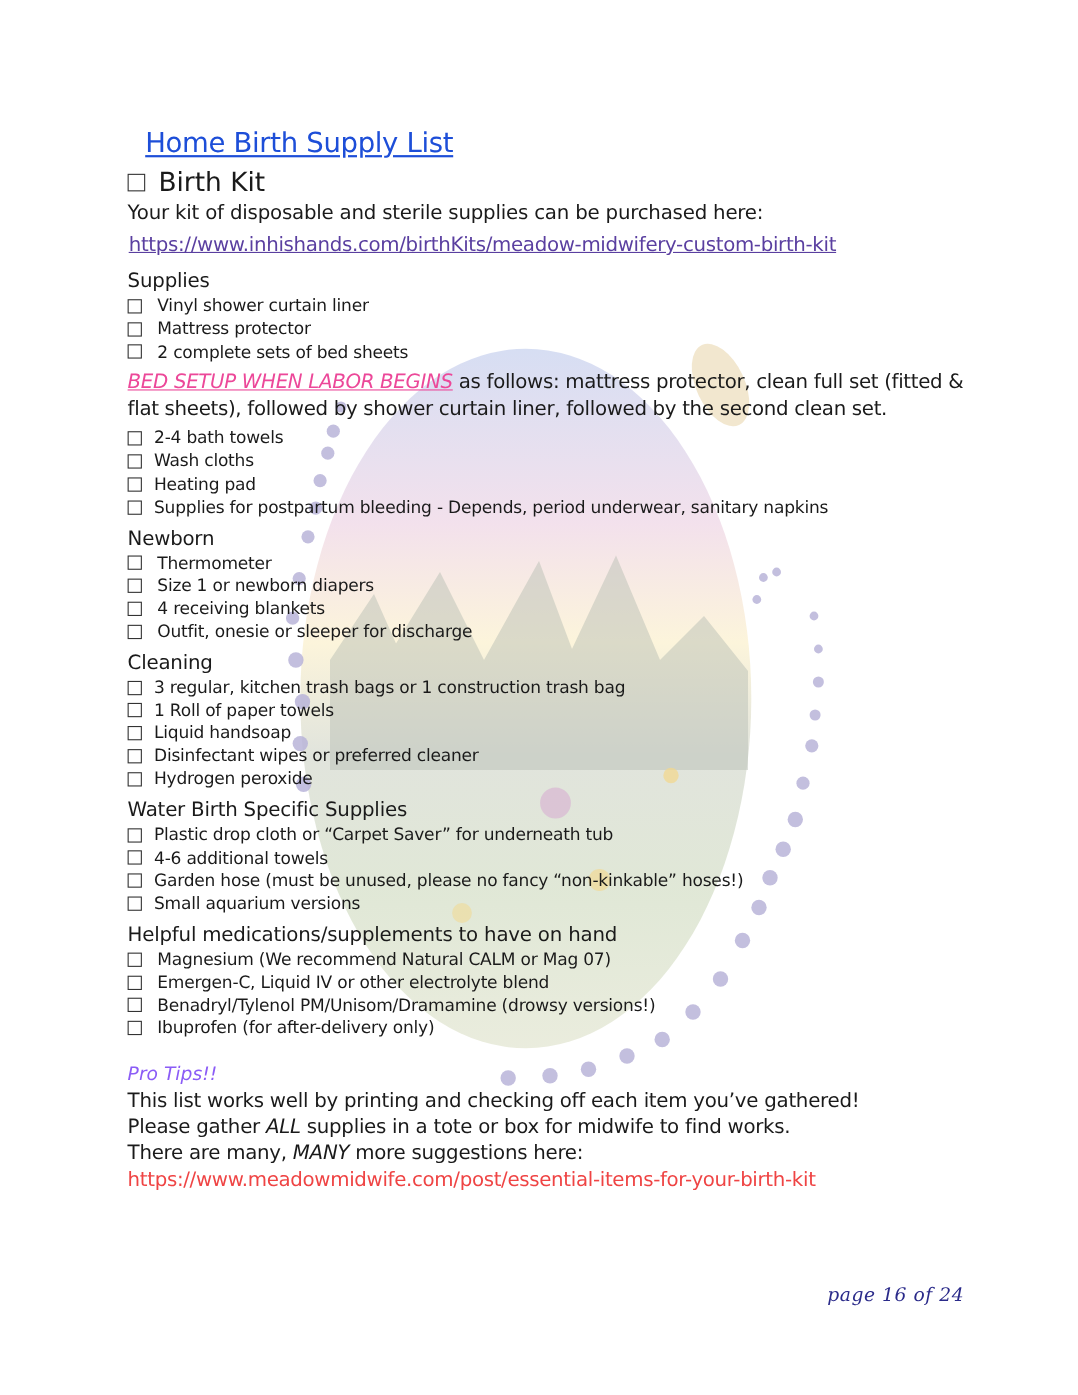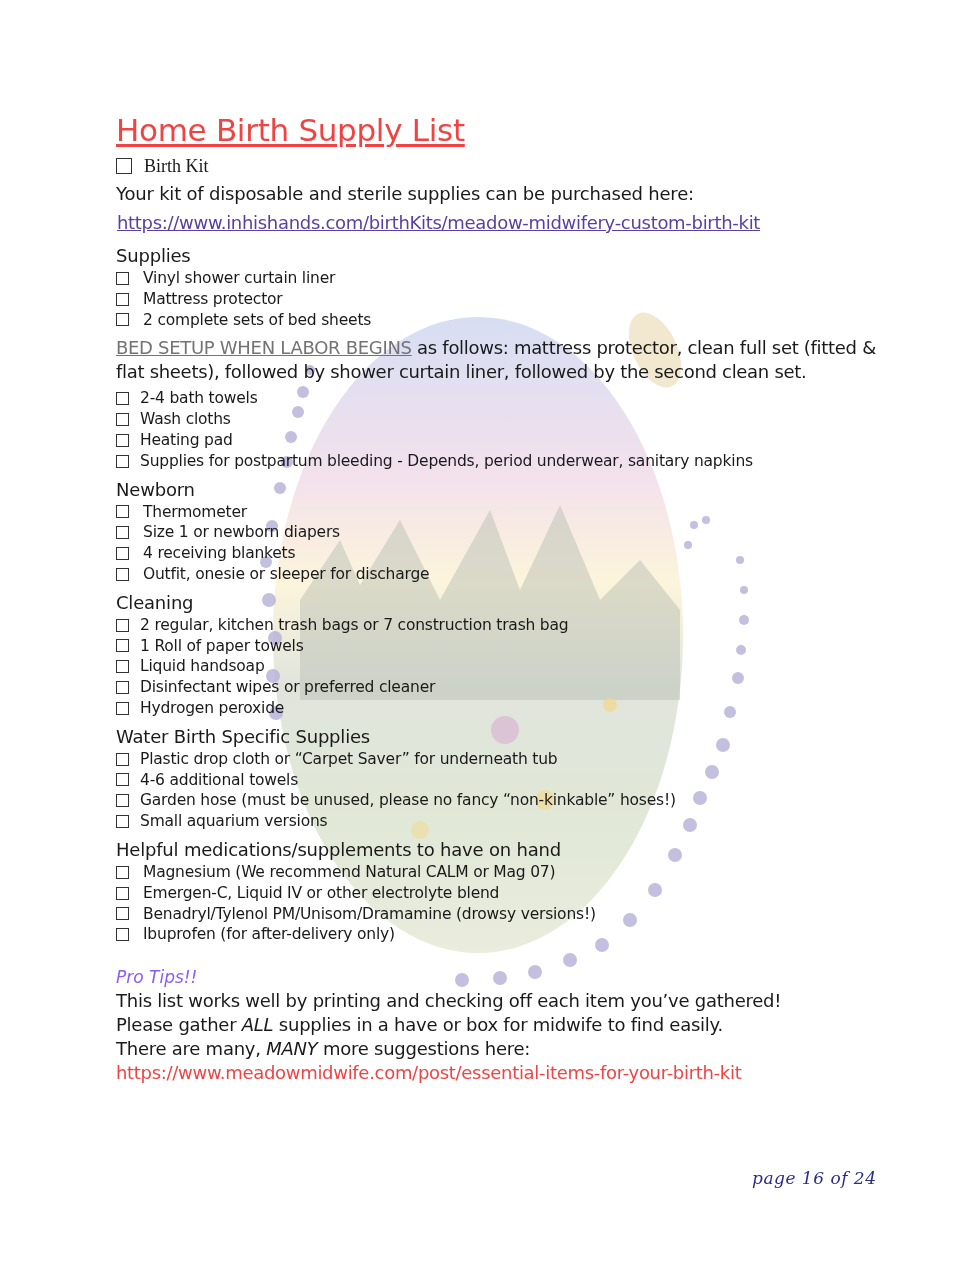--- a/index.html
+++ b/index.html
@@ -3,38 +3,38 @@
   <meta charset="utf-8">
   <style>
     html, body { margin: 0; padding: 0; }
     body {
       width: 980px; height: 1268px; background: #ffffff; position: relative; overflow: hidden;
       font-family: "DejaVu Sans", sans-serif; color: #1a1a1a;
     }
     .bg-art { position: absolute; left: 0; top: 0; width: 980px; height: 1268px; pointer-events: none; }
     .page { position: absolute; left: 116px; top: 112px; width: 760px; }
     .title {
-      font-size: 31px; color: #ef4444; text-decoration: underline; text-underline-offset: 3px;
-      margin: 0 0 4px 0; letter-spacing: -0.3px; line-height: 36px;
+      font-size: 25px; color: #1d4ed8; text-decoration: underline; text-underline-offset: 3px;
+      margin: 0 0 4px 16px; letter-spacing: -0.3px; line-height: 36px;
     }
     .cb-row { display: flex; align-items: center; }
     .cb {
       display: inline-block; width: 13px; height: 13px; border: 1.3px solid #333; box-sizing: border-box;
       margin-right: 14px; flex: 0 0 auto; background: rgba(255,255,255,0.35);
     }
-    .birthkit { font-size: 18px; line-height: 28px; font-family: Liberation Serif, serif; }
+    .birthkit { font-size: 24px; line-height: 28px; }
     .birthkit .cb { width: 16px; height: 16px; margin-right: 12px; }
     .para { font-size: 18px; line-height: 24px; margin: 2px 0; letter-spacing: -0.2px; }
     .link-kit { color: #5a3fa0; text-decoration: underline; font-size: 18px; line-height: 30px; margin-left: 1px; letter-spacing: -0.3px; }
     .section-h { font-size: 18px; line-height: 24px; margin-top: 6px; letter-spacing: -0.2px; }
     .item { font-size: 15.5px; line-height: 20.8px; letter-spacing: -0.2px; }
     .item.gap .cb { margin-right: 14px; }
     .item.tight .cb { margin-right: 11px; }
     .bed-setup { font-size: 18px; line-height: 24px; margin-top: 6px; margin-bottom: 4px; letter-spacing: -0.3px; }
-    .bed-setup .em-link { color: #737373; text-decoration: underline; }
+    .bed-setup .em-link { color: #ec4899; font-style: italic; text-decoration: underline; }
     .pro-h { color: #8b5cf6; font-style: italic; font-size: 17px; line-height: 24px; margin-top: 20px; }
     .tips { font-size: 18px; line-height: 24px; letter-spacing: -0.25px; }
     .tips .it { font-style: italic; }
     .link-more { color: #ef4444; font-size: 18px; line-height: 24px; letter-spacing: -0.3px; }
     .footer {
       position: absolute; left: 752px; top: 1168px; font-family: "DejaVu Serif", serif; font-style: italic;
       color: #2b2b8a; font-size: 17px; letter-spacing: 0.5px;
     }
   </style>
 </head>
@@ -161,21 +161,21 @@
     <div class="cb-row item gap">
         <span class="cb"></span>
         <span>Outfit, onesie or sleeper for discharge</span>
       </div>
   </div>
 
   <div class="section-h">Cleaning</div>
   <div>
     <div class="cb-row item tight">
         <span class="cb"></span>
-        <span>2 regular, kitchen trash bags or 7 construction trash bag</span>
+        <span>3 regular, kitchen trash bags or 1 construction trash bag</span>
       </div>
     <div class="cb-row item tight">
         <span class="cb"></span>
         <span>1 Roll of paper towels</span>
       </div>
     <div class="cb-row item tight">
         <span class="cb"></span>
         <span>Liquid handsoap</span>
       </div>
     <div class="cb-row item tight">
@@ -223,18 +223,18 @@
         <span>Benadryl/Tylenol PM/Unisom/Dramamine (drowsy versions!)</span>
       </div>
     <div class="cb-row item gap">
         <span class="cb"></span>
         <span>Ibuprofen (for after-delivery only)</span>
       </div>
   </div>
 
   <div class="pro-h">Pro Tips!!</div>
   <div class="tips">This list works well by printing and checking off each item you’ve gathered!</div>
-  <div class="tips"><span>Please gather </span><span class="it">ALL</span><span> supplies in a have or box for midwife to find easily.</span></div>
+  <div class="tips"><span>Please gather </span><span class="it">ALL</span><span> supplies in a tote or box for midwife to find works.</span></div>
   <div class="tips"><span>There are many, </span><span class="it">MANY</span><span> more suggestions here:</span></div>
   <div class="link-more">https://www.meadowmidwife.com/post/essential-items-for-your-birth-kit</div>
 </div>
 
 <div class="footer">page 16 of 24</div>
 
 </body></html>

